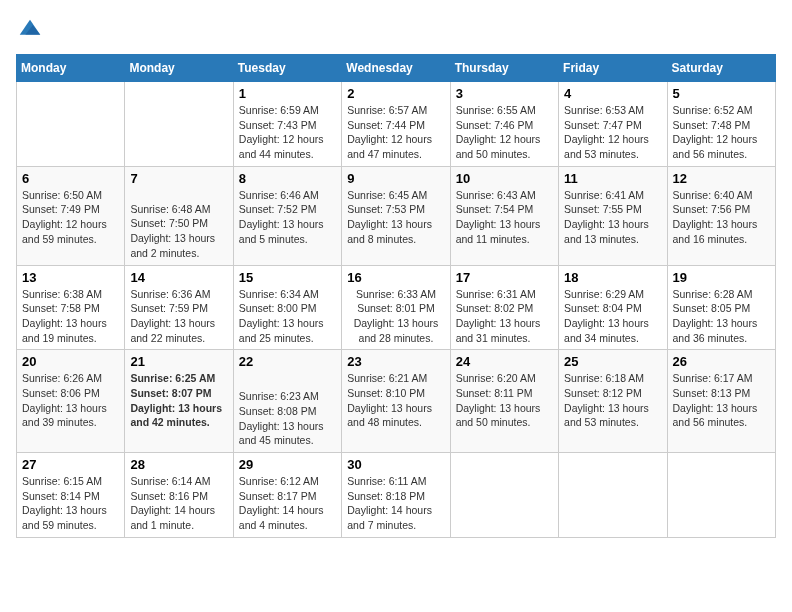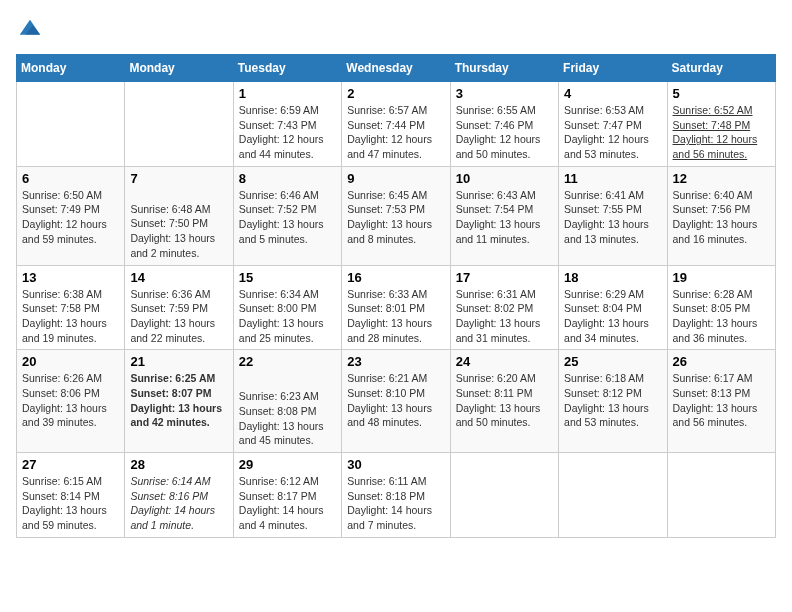--- a/index.html
+++ b/index.html
@@ -144,21 +144,21 @@
 Daylight: 12 hours and 50 minutes.</div>
         </td>
         <td>
           <span class="day-num">4</span>
           <div class="day-info" style="white-space: pre-line;">Sunrise: 6:53 AM
 Sunset: 7:47 PM
 Daylight: 12 hours and 53 minutes.</div>
         </td>
         <td>
           <span class="day-num">5</span>
-          <div class="day-info" style="white-space: pre-line; text-decoration: underline;">Sunrise: 6:52 AM
+          <div class="day-info" style="white-space: pre-line;">Sunrise: 6:52 AM
 Sunset: 7:48 PM
 Daylight: 12 hours and 56 minutes.</div>
         </td>
       </tr>
       <tr>
         <td>
           <span class="day-num">6</span>
           <div class="day-info" style="white-space: pre-line;">Sunrise: 6:50 AM
 Sunset: 7:49 PM
 Daylight: 12 hours and 59 minutes.</div>
@@ -214,21 +214,21 @@
 Daylight: 13 hours and 22 minutes.</div>
         </td>
         <td>
           <span class="day-num">15</span>
           <div class="day-info" style="white-space: pre-line;">Sunrise: 6:34 AM
 Sunset: 8:00 PM
 Daylight: 13 hours and 25 minutes.</div>
         </td>
         <td>
           <span class="day-num">16</span>
-          <div class="day-info" style="white-space: pre-line;">Sunrise: 6:33 AM
+          <div class="day-info" style="white-space: pre-line; text-align: center;">Sunrise: 6:33 AM
 Sunset: 8:01 PM
 Daylight: 13 hours and 28 minutes.</div>
         </td>
         <td>
           <span class="day-num">17</span>
           <div class="day-info" style="white-space: pre-line;">Sunrise: 6:31 AM
 Sunset: 8:02 PM
 Daylight: 13 hours and 31 minutes.</div>
         </td>
         <td>
@@ -290,21 +290,21 @@
       </tr>
       <tr>
         <td>
           <span class="day-num">27</span>
           <div class="day-info" style="white-space: pre-line;">Sunrise: 6:15 AM
 Sunset: 8:14 PM
 Daylight: 13 hours and 59 minutes.</div>
         </td>
         <td>
           <span class="day-num">28</span>
-          <div class="day-info" style="white-space: pre-line; font-style: italic;">Sunrise: 6:14 AM
+          <div class="day-info" style="white-space: pre-line;">Sunrise: 6:14 AM
 Sunset: 8:16 PM
 Daylight: 14 hours and 1 minute.</div>
         </td>
         <td>
           <span class="day-num">29</span>
           <div class="day-info" style="white-space: pre-line;">Sunrise: 6:12 AM
 Sunset: 8:17 PM
 Daylight: 14 hours and 4 minutes.</div>
         </td>
         <td>

